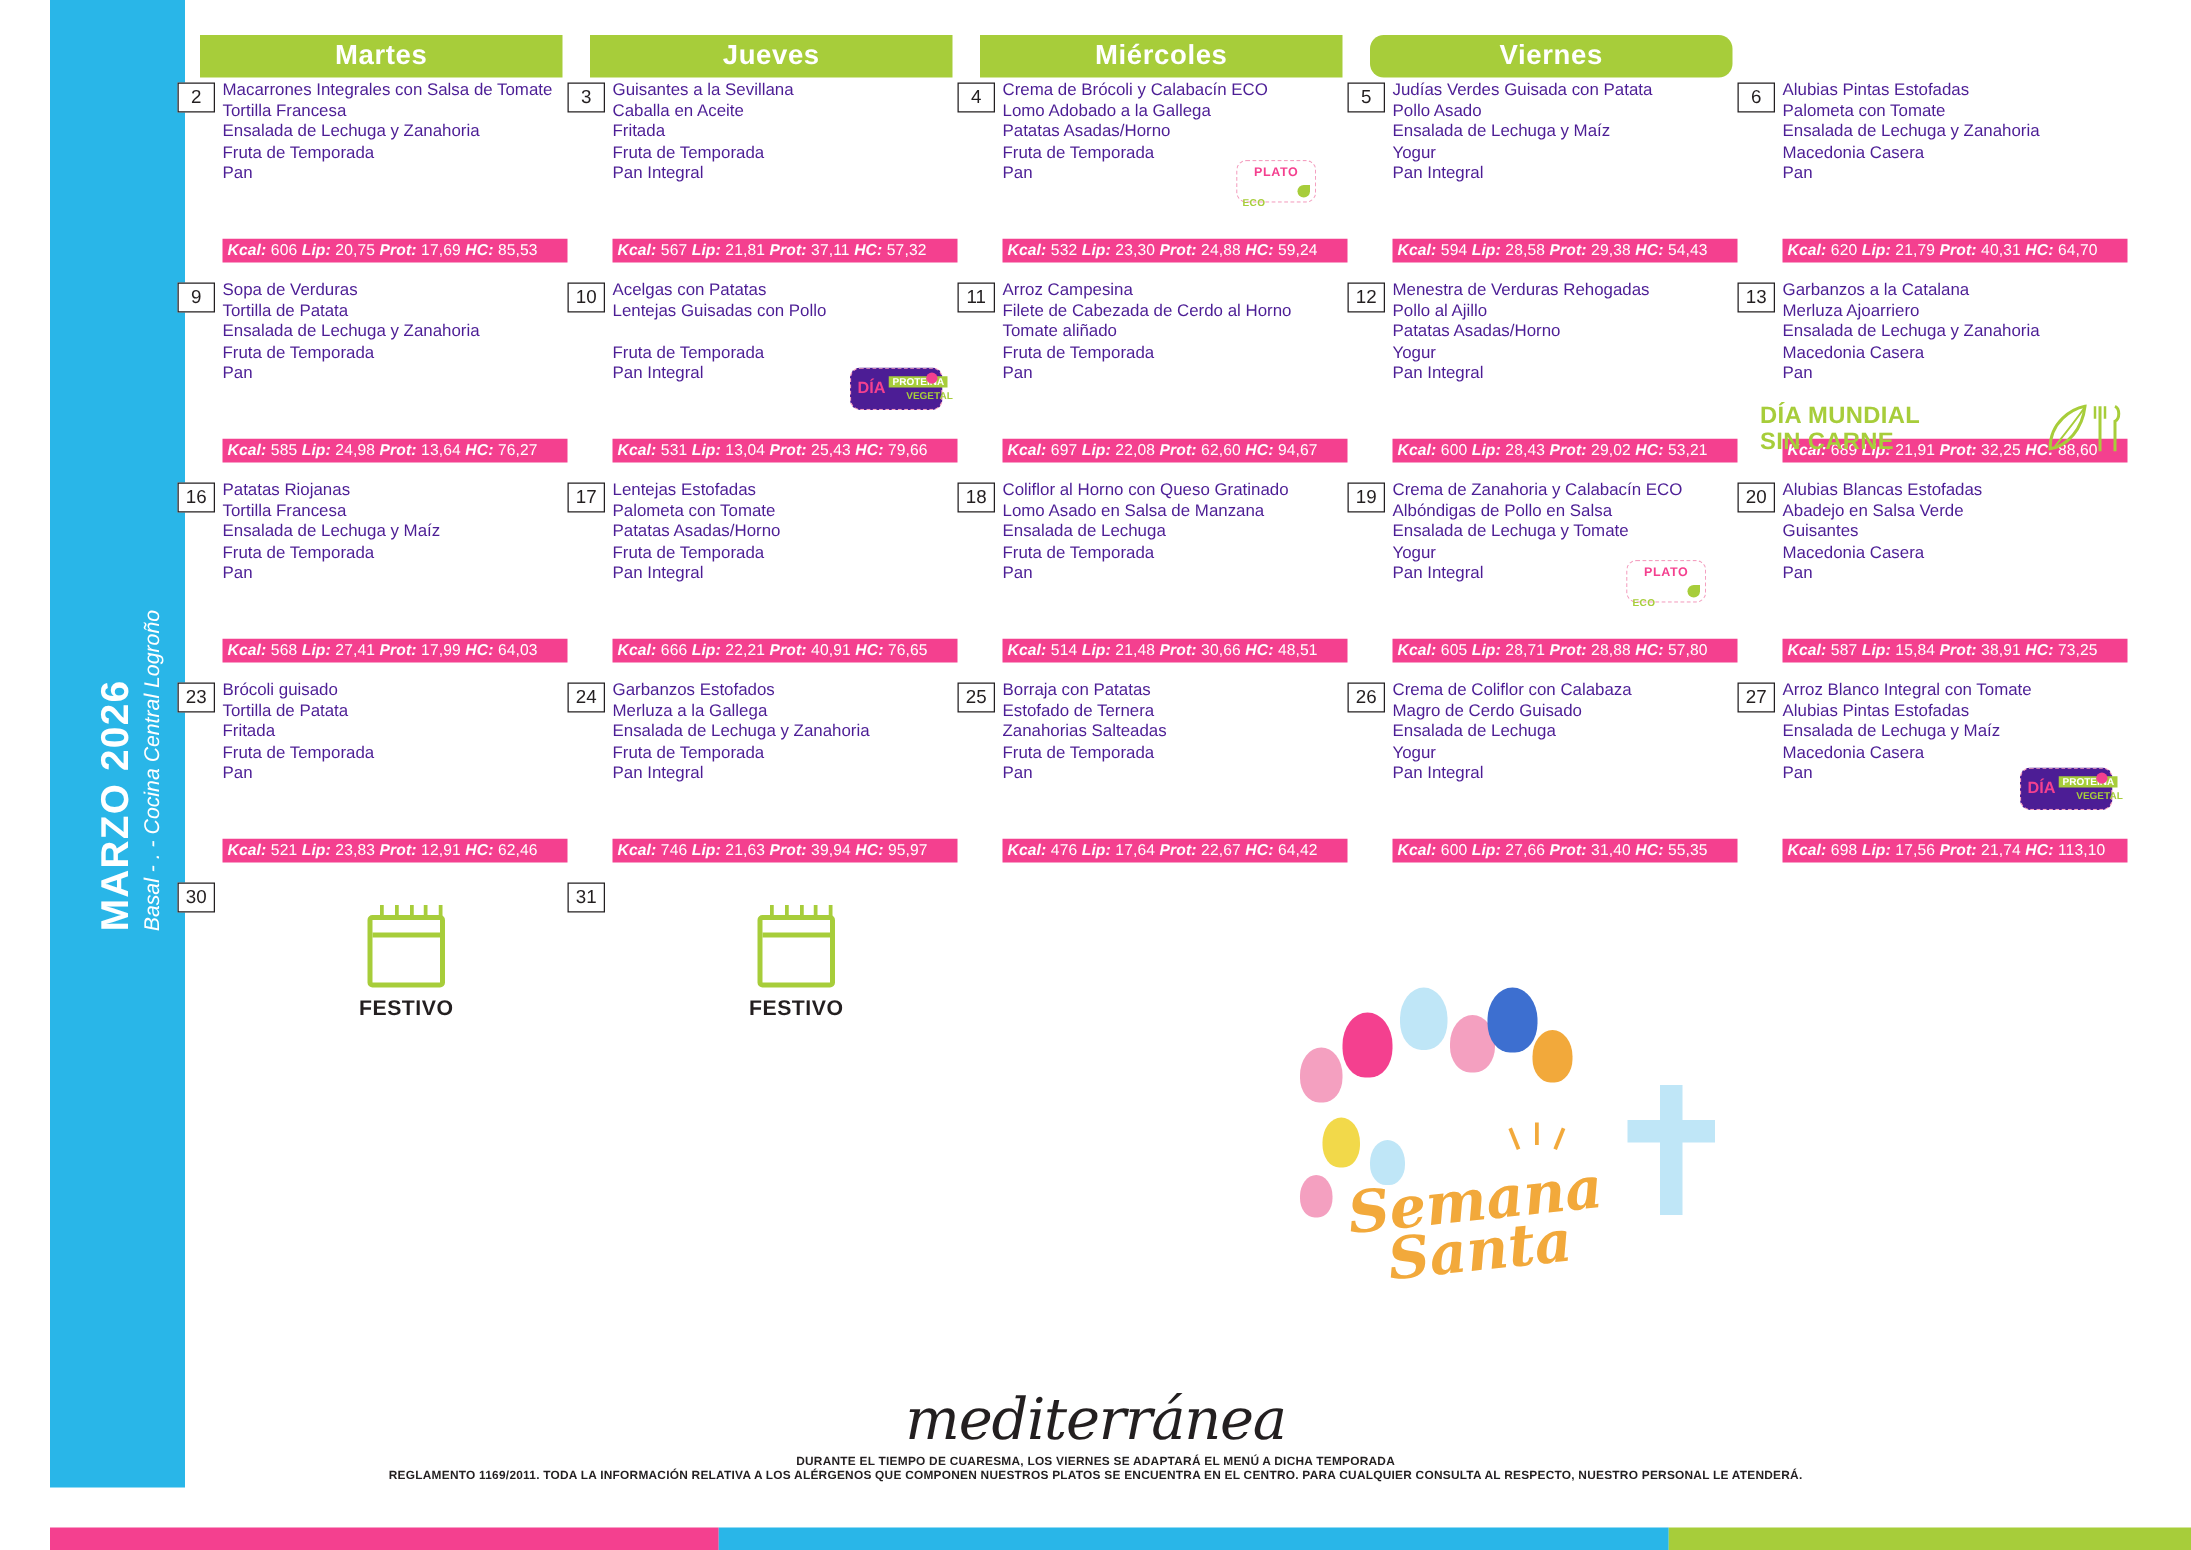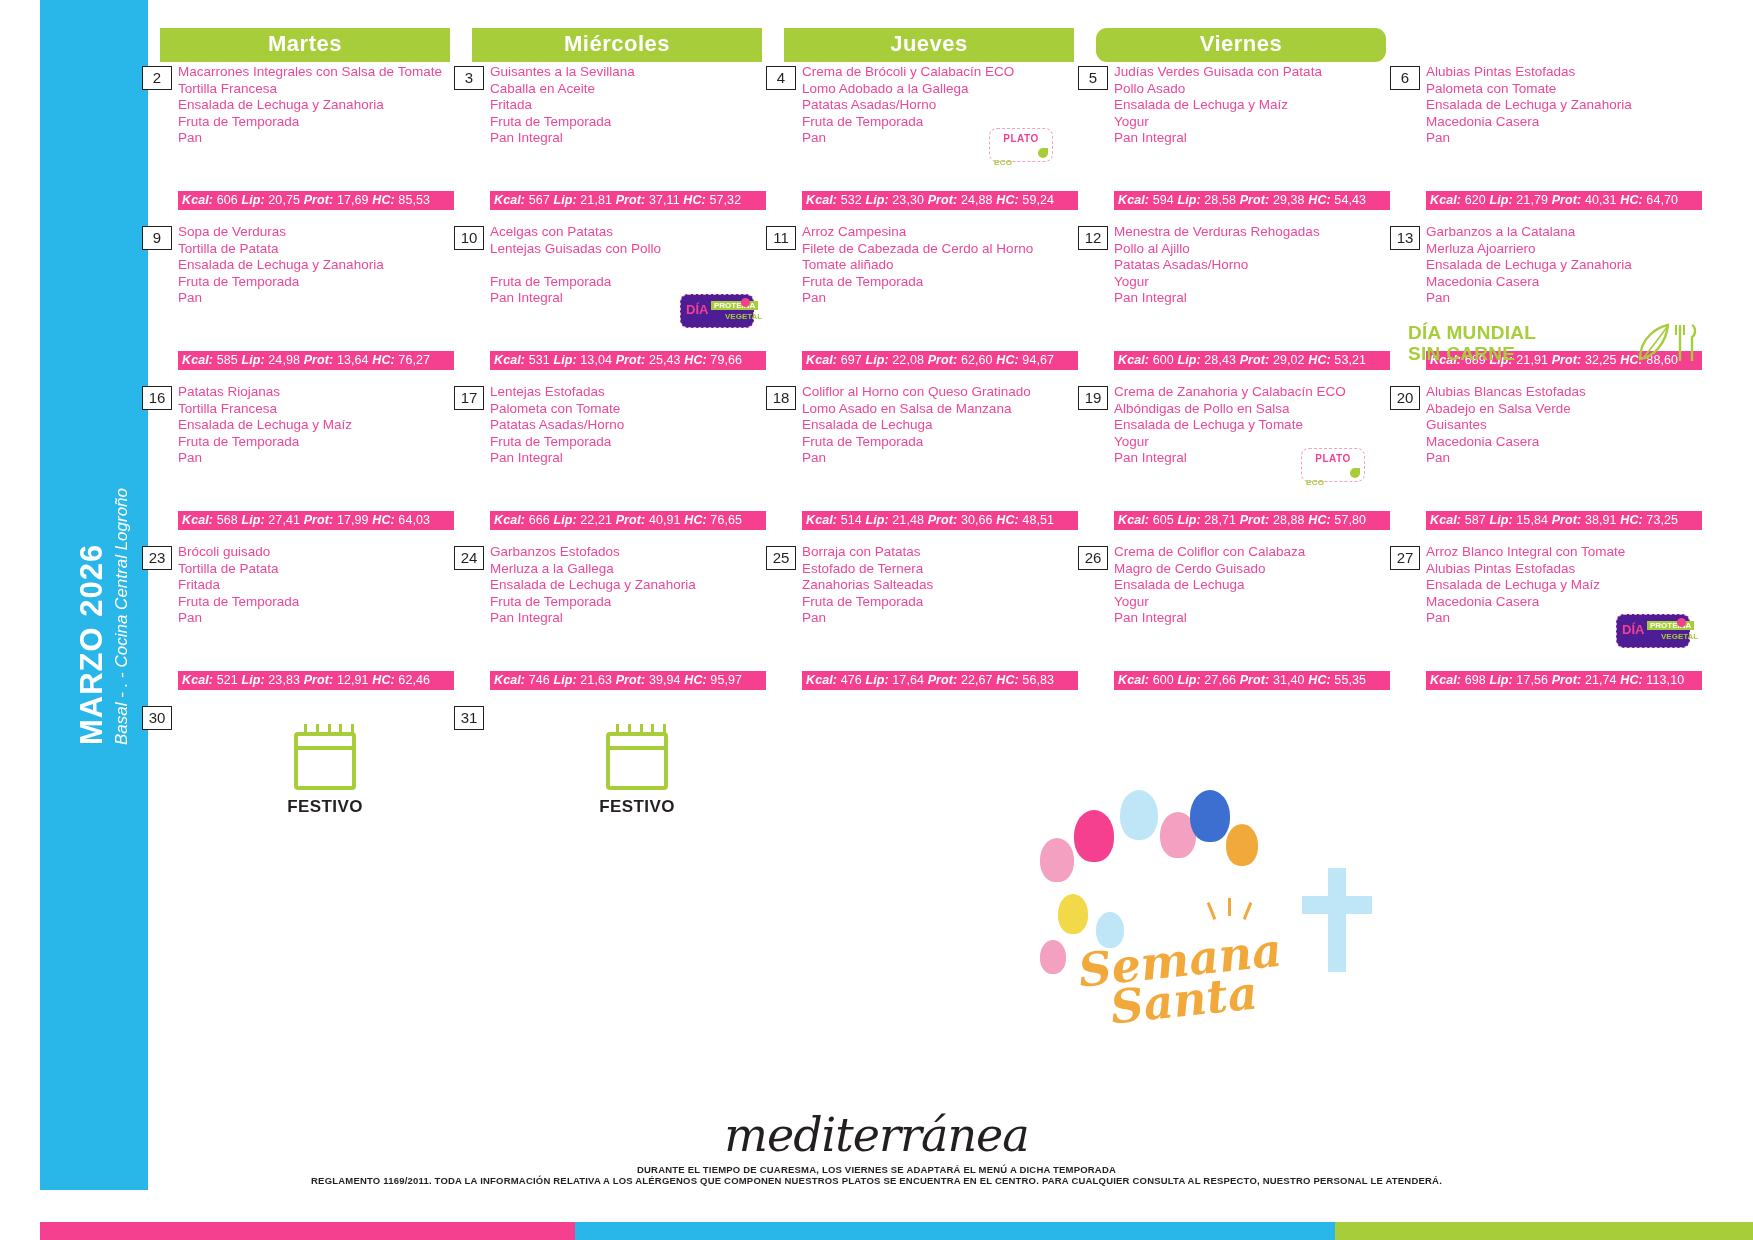--- a/index.html
+++ b/index.html
@@ -52,21 +52,21 @@
   .day-cell:last-child { margin-right:0; }
 
   .daynum {
     position:absolute; left:-18px; top:4px;
     width:30px; height:24px; line-height:22px;
     border:1.5px solid #231f20; background:#ffffff;
     text-align:center; font-size:15px; color:#231f20;
   }
   .dishes {
     position:absolute; left:18px; top:2px; width:294px;
-    font-size:13.5px; line-height:16.6px; color:#ec4899;
+    font-size:13.5px; line-height:16.6px; color:#4c1d95;
     white-space:nowrap;
   }
   .dishes div { min-height:16.6px; }
   .nutri {
     position:absolute; left:18px; bottom:12px; width:276px;
     background:#f4408f; color:#ffffff;
     font-size:12.5px; padding:2px 4px 3px 4px;
     white-space:nowrap; letter-spacing:0.1px;
   }
   .nutri i { font-style:italic; font-weight:bold; }
@@ -172,22 +172,22 @@
   <div class="vtext">
     <div id="month-label">MARZO 2026</div>
     <div id="sub-label">Basal - . - Cocina Central Logroño</div>
   </div>
 </div>
 
 <div id="grid">
 
   <div class="head-row">
     <div class="head-cell">Martes</div>
+    <div class="head-cell">Jueves</div>
     <div class="head-cell">Miércoles</div>
-    <div class="head-cell">Jueves</div>
     <div class="head-cell">Viernes</div>
   </div>
 
   <div class="week-row">
     <div class="day-cell">
       <div class="daynum">2</div>
       <div class="dishes">
         <div>Macarrones Integrales con Salsa de Tomate</div>
         <div>Tortilla Francesa</div>
         <div>Ensalada de Lechuga y Zanahoria</div>
@@ -509,21 +509,21 @@
         <div>Borraja con Patatas</div>
         <div>Estofado de Ternera</div>
         <div>Zanahorias Salteadas</div>
         <div>Fruta de Temporada</div>
         <div>Pan</div>
       </div>
       <div class="nutri">
         <i>Kcal:</i> <span>476</span>
         <i>Lip:</i> <span>17,64</span>
         <i>Prot:</i> <span>22,67</span>
-        <i>HC:</i> <span>56,83</span>
+        <i>HC:</i> <span>64,42</span>
       </div>
     </div>
     <div class="day-cell">
       <div class="daynum">26</div>
       <div class="dishes">
         <div>Crema de Coliflor con Calabaza</div>
         <div>Magro de Cerdo Guisado</div>
         <div>Ensalada de Lechuga</div>
         <div>Yogur</div>
         <div>Pan Integral</div>

